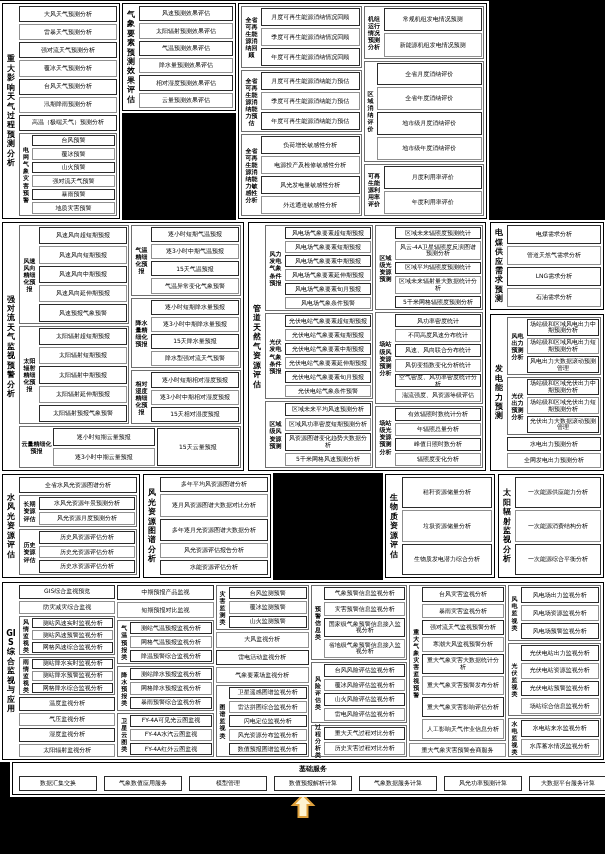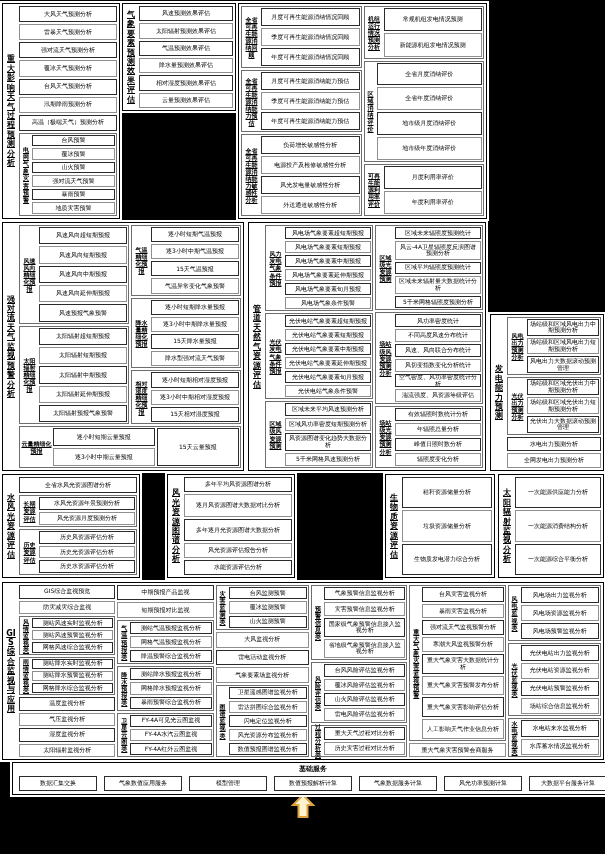--- a/index.html
+++ b/index.html
@@ -2,21 +2,21 @@
 <html><head>
 <meta charset="utf-8">
 <style>
   html,body{margin:0;padding:0;background:#000;}
   #diagram{position:relative;width:605px;height:854px;background:#000;
     font-family:"DejaVu Sans",sans-serif;color:#000;overflow:hidden;}
   .panel{position:absolute;background:#fff;border:1px solid #000;
     box-shadow:0 0 0 2px #fff;display:flex;padding:2px;gap:2px;box-sizing:border-box;}
   .panel.hdrp{flex-direction:column;gap:1px;}
   .vlab{display:flex;align-items:center;justify-content:center;text-align:center;
-    word-break:break-all;line-height:1.18;font-weight:700;flex:none;text-decoration:underline;}
+    word-break:break-all;line-height:1.18;font-weight:700;flex:none;}
   .vlab.sec{font-size:8px;}
   .vlab.grp{font-size:6px;}
   .hlab{font-size:7px;font-weight:700;text-align:center;line-height:9px;flex:none;}
   .content{display:flex;flex:1;min-width:0;min-height:0;gap:2px;}
   .content.col{flex-direction:column;}
   .content.row{flex-direction:row;}
   .group{border:1px solid #6e6e6e;background:#fff;display:flex;padding:1px;gap:1px;
     min-height:0;min-width:0;}
   .wrap{display:flex;min-height:0;min-width:0;}
   .box{border:1px solid #2b2b2b;background:#fff;flex:1;display:flex;align-items:center;
@@ -267,20 +267,29 @@
                 <div class="box" style="flex: 1 1 0%;">有效辐照时数统计分析</div>
                 <div class="box" style="flex: 1 1 0%;">年辐照总量分析</div>
                 <div class="box" style="flex: 1 1 0%;">峰值日照时数分析</div>
                 <div class="box" style="flex: 1 1 0%;">辐照度变化分析</div>
               </div>
             </div>
           </div>
         </div>
       </div>
     </div>
+    <div class="panel" style="left: 490px; top: 222px; width: 114px; height: 88px;">
+      <div class="vlab sec" style="width: 12px;">电煤供应需求预测</div>
+      <div class="content col">
+        <div class="box" style="flex: 1 1 0%;">电煤需求分析</div>
+        <div class="box" style="flex: 1 1 0%;">管道天然气需求分析</div>
+        <div class="box" style="flex: 1 1 0%;">LNG需求分析</div>
+        <div class="box" style="flex: 1 1 0%;">石油需求分析</div>
+      </div>
+    </div>
     <div class="panel" style="left: 490px; top: 314px; width: 114px; height: 157px;">
       <div class="vlab sec" style="width: 12px;">发电能力预测</div>
       <div class="content col">
         <div class="group" style="flex: 3.4 1 0%;">
           <div class="vlab grp" style="width: 17px;">风电出力预测分析</div>
           <div class="content col">
             <div class="box" style="flex: 1 1 0%;">场站级和区域风电出力中期预测分析</div>
             <div class="box" style="flex: 1 1 0%;">场站级和区域风电出力短期预测分析</div>
             <div class="box" style="flex: 1 1 0%;">风电出力大数据滚动预测管理</div>
           </div>
@@ -311,21 +320,21 @@
         <div class="group" style="flex: 3 1 0%;">
           <div class="vlab grp" style="width: 17px;">历史资源评估</div>
           <div class="content col">
             <div class="box" style="flex: 1 1 0%;">历史风资源评估分析</div>
             <div class="box" style="flex: 1 1 0%;">历史光资源评估分析</div>
             <div class="box" style="flex: 1 1 0%;">历史水资源评估分析</div>
           </div>
         </div>
       </div>
     </div>
-    <div class="panel" style="left: 143px; top: 474px; width: 128px; height: 104px; margin-left: 24px;">
+    <div class="panel" style="left: 143px; top: 474px; width: 128px; height: 104px;">
       <div class="vlab sec" style="width: 12px;">风光资源图谱分析</div>
       <div class="content col">
         <div class="box" style="flex: 1 1 0%;">多年平均风资源图谱分析</div>
         <div class="box" style="flex: 1.6 1 0%;">逐月风资源图谱大数据对比分析</div>
         <div class="box" style="flex: 1.6 1 0%;">多年逐月光资源图谱大数据分析</div>
         <div class="box" style="flex: 1 1 0%;">风光资源评估报告分析</div>
         <div class="box" style="flex: 1 1 0%;">水能资源评估分析</div>
       </div>
     </div>
     <div class="panel" style="left: 385px; top: 474px; width: 110px; height: 104px;">

